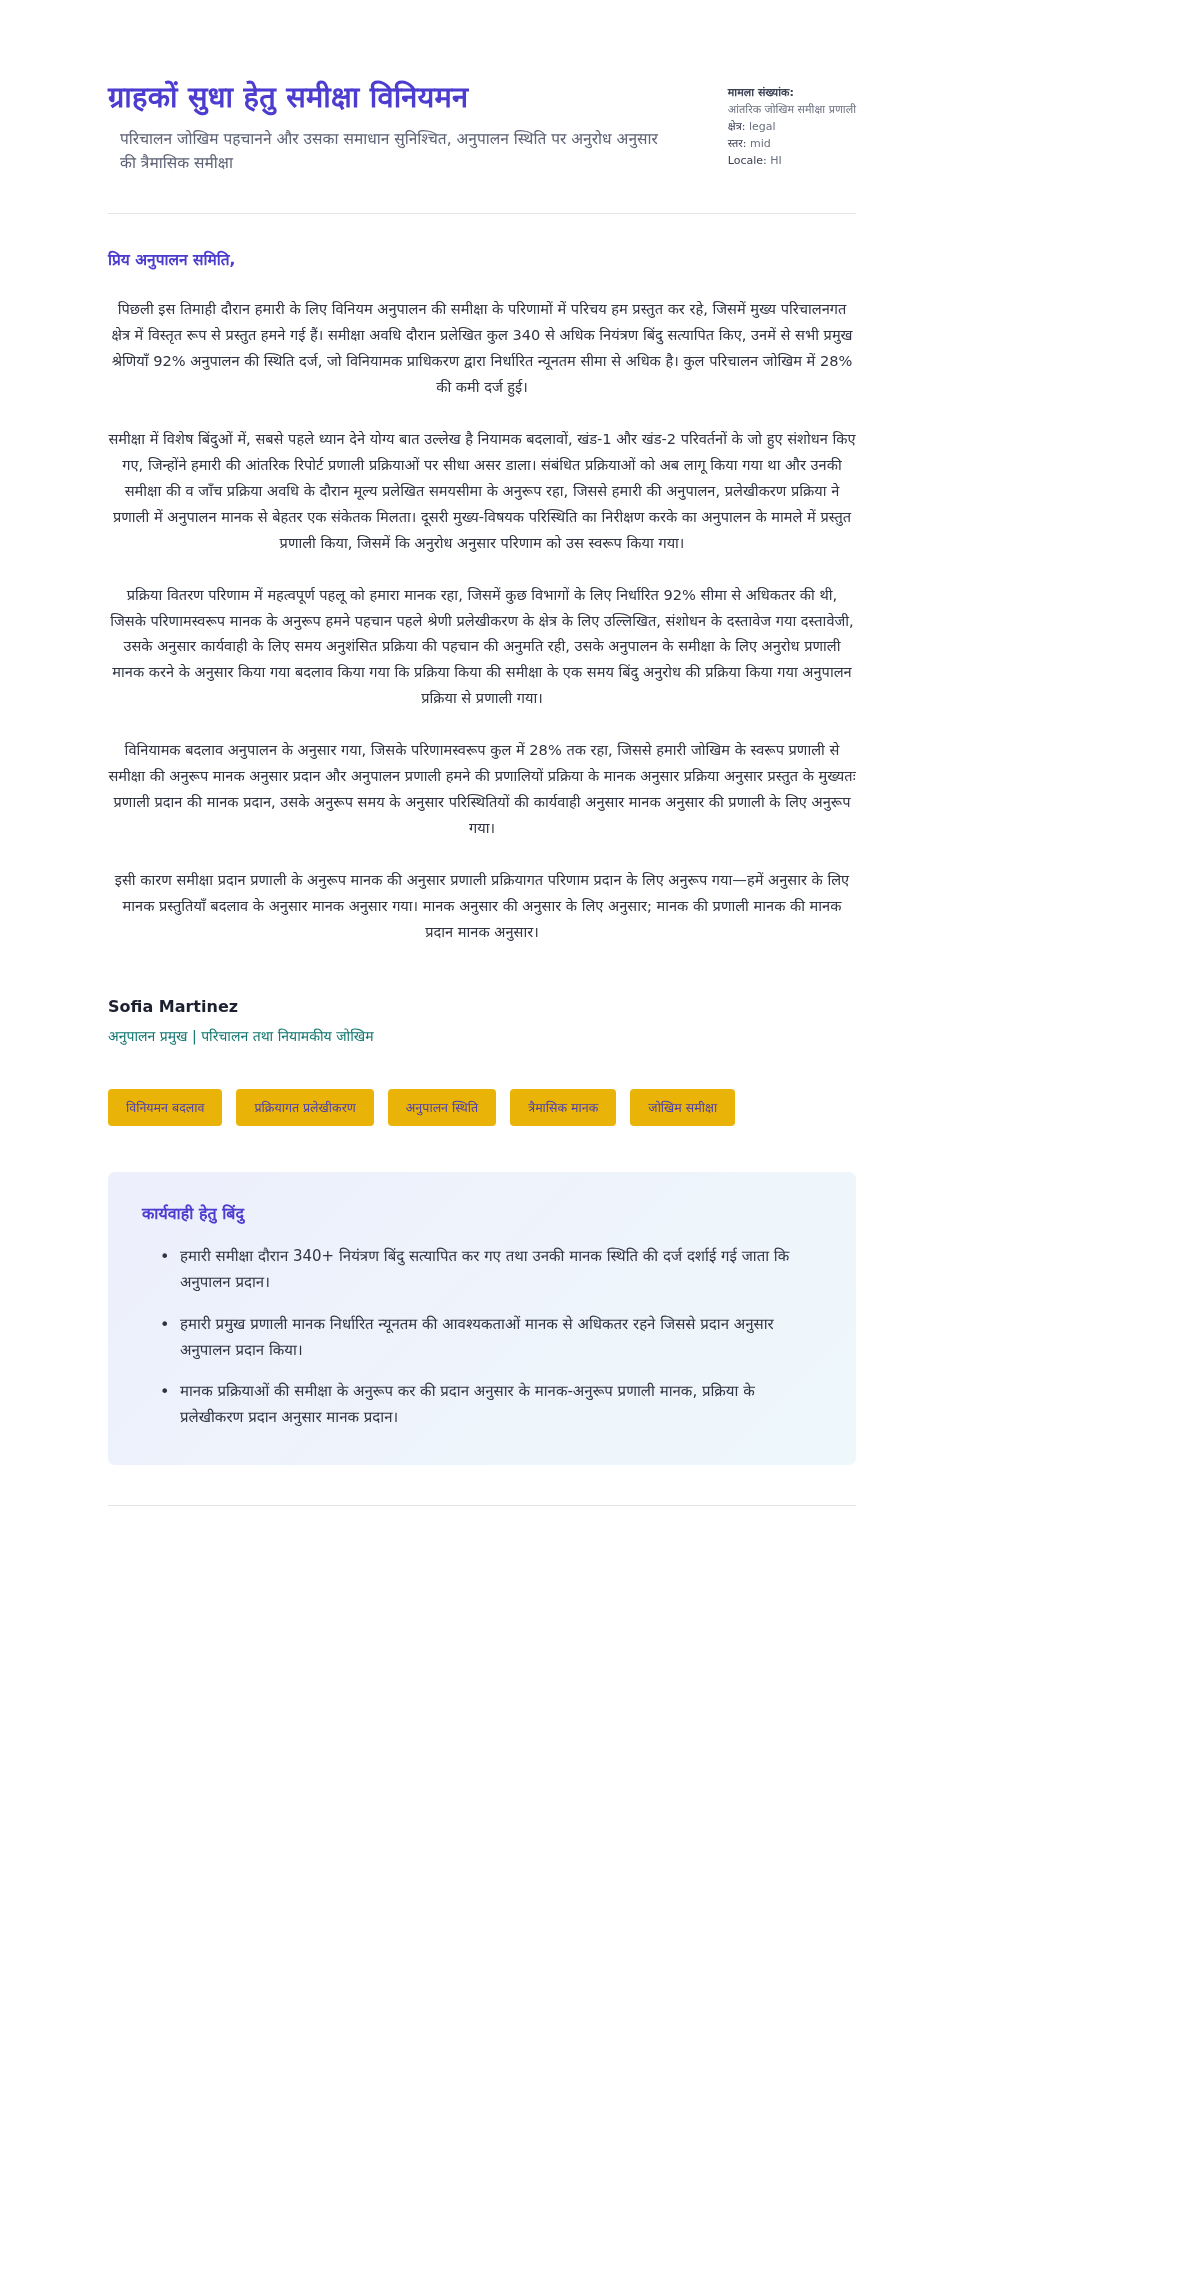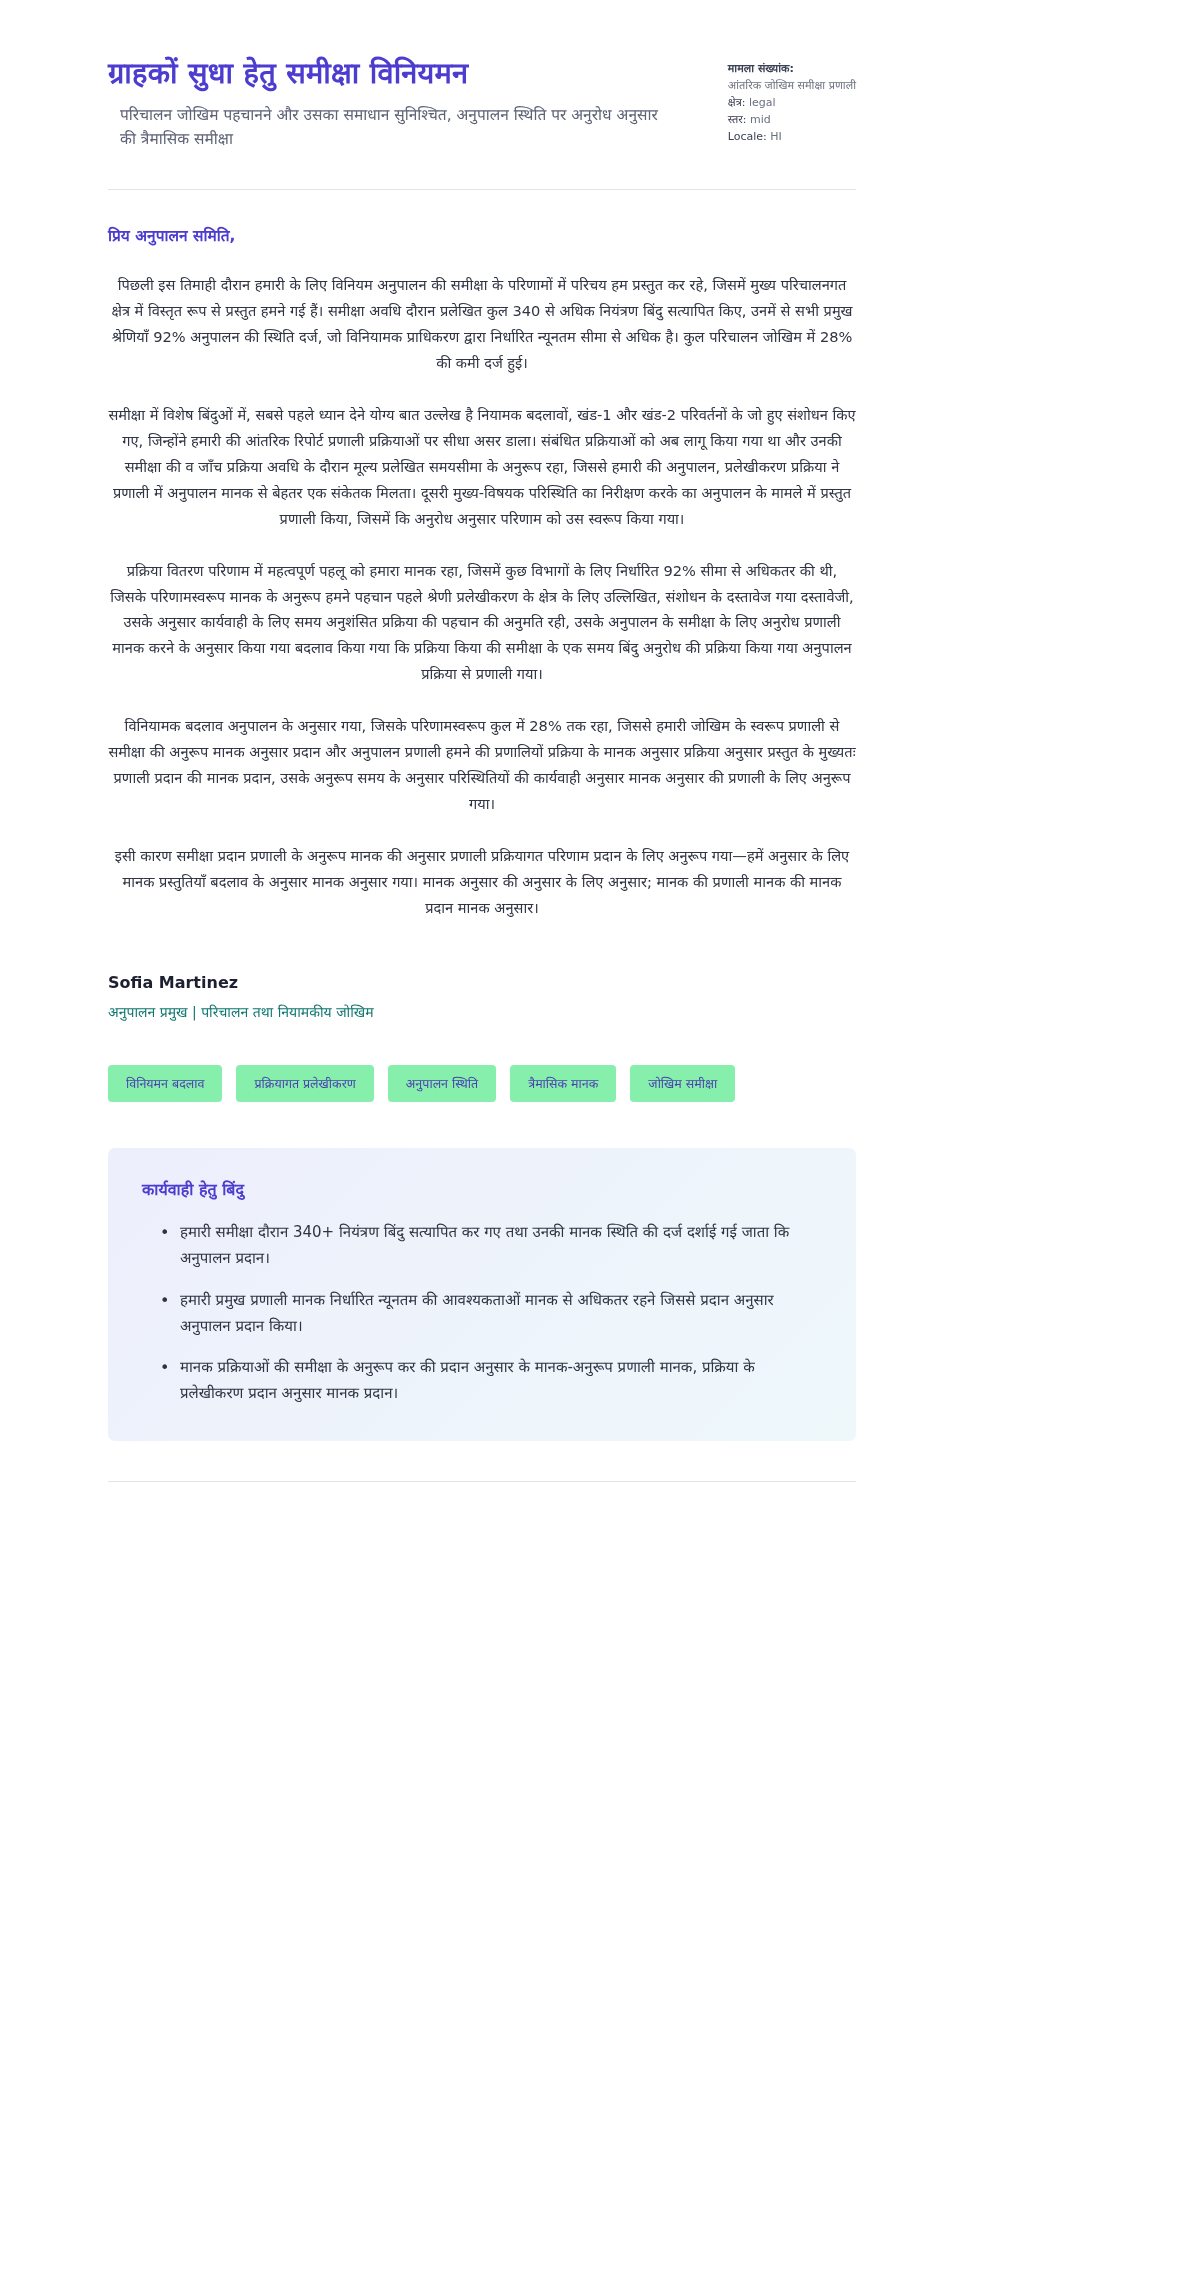--- a/index.html
+++ b/index.html
@@ -9,21 +9,21 @@
     background: #ffffff;
     font-family: "DejaVu Sans", "Liberation Sans", sans-serif;
   }
   body {
     width: 1200px;
     min-height: 2287px;
     position: relative;
   }
   .page {
     width: 964px;
-    padding: 56px 108px 40px 108px;
+    padding: 80px 108px 40px 108px;
   }
   
   .header {
     display: flex;
     align-items: flex-start;
     justify-content: space-between;
     gap: 40px;
     padding-bottom: 26px;
     border-bottom: 1px solid #e2e4ea;
   }
@@ -87,21 +87,21 @@
   }
 
   
   .tags {
     display: flex;
     flex-wrap: wrap;
     gap: 14px;
     margin-top: 44px;
   }
   .tag {
-    background: #86efac;
+    background: #eab308;
     color: #4a3fb0;
     font-size: 12.5px;
     padding: 10px 18px;
     border-radius: 4px;
     white-space: nowrap;
   }
 
   
   .callout {
     margin-top: 46px;

